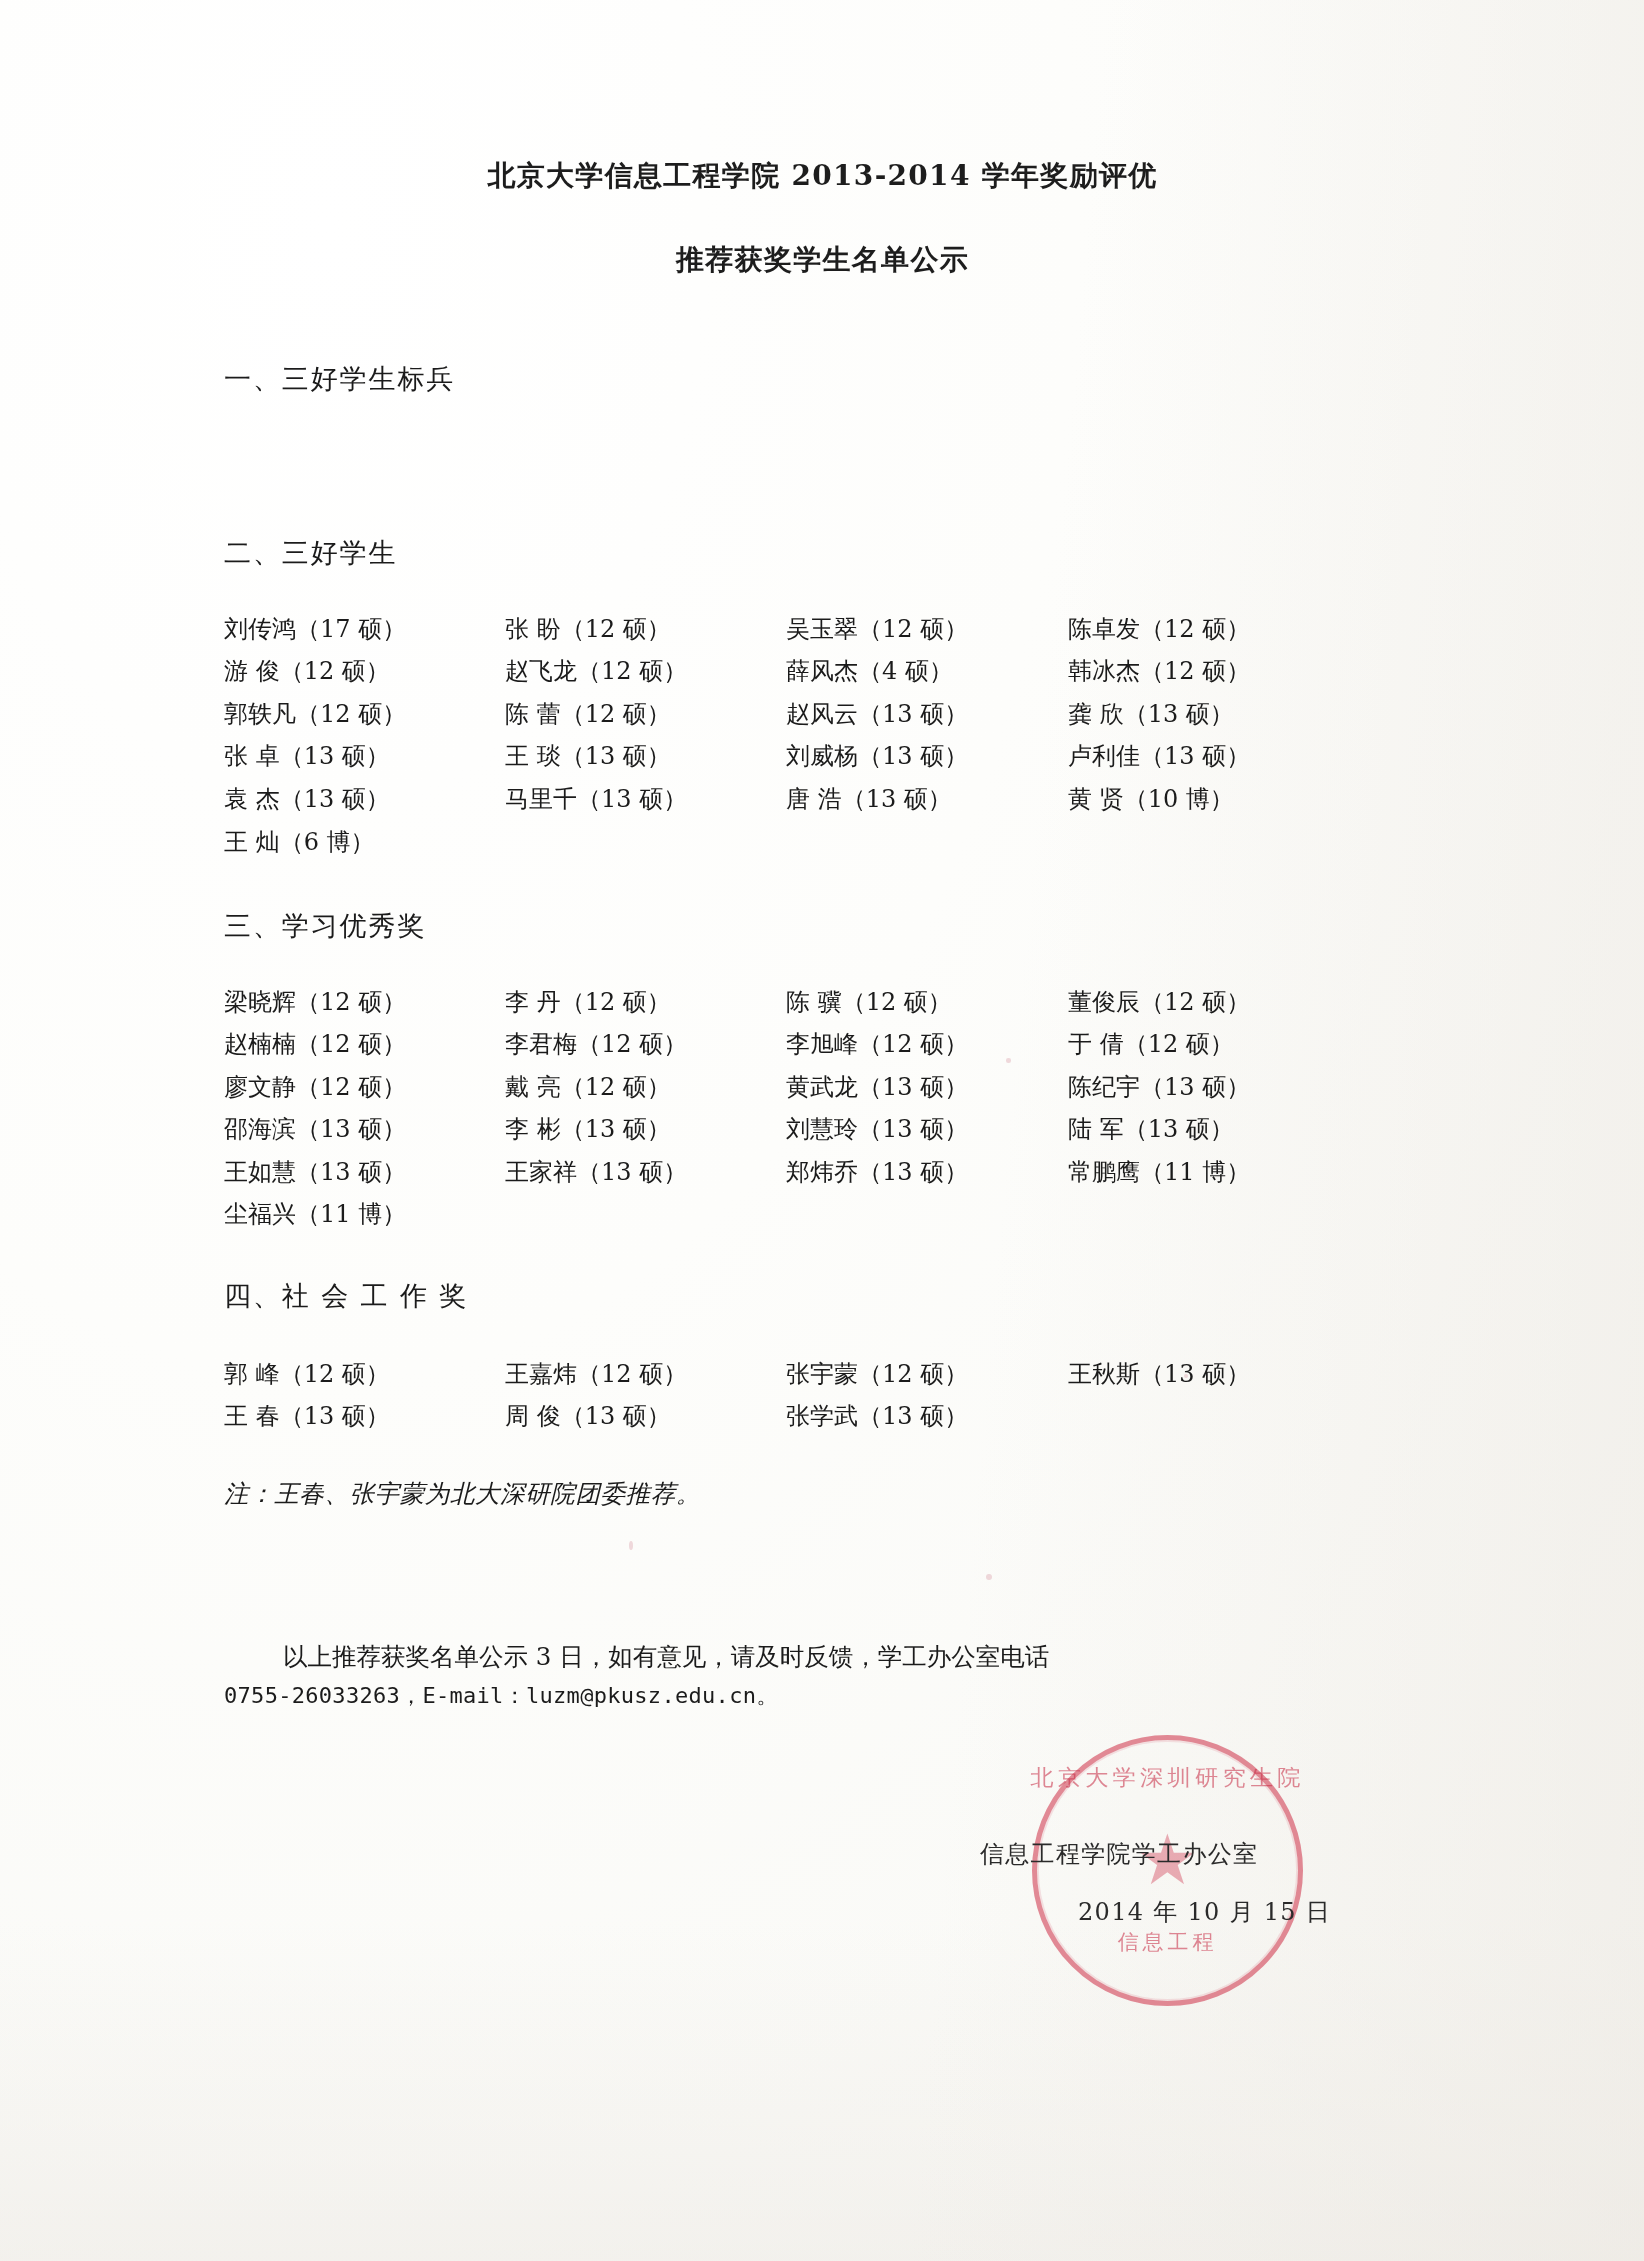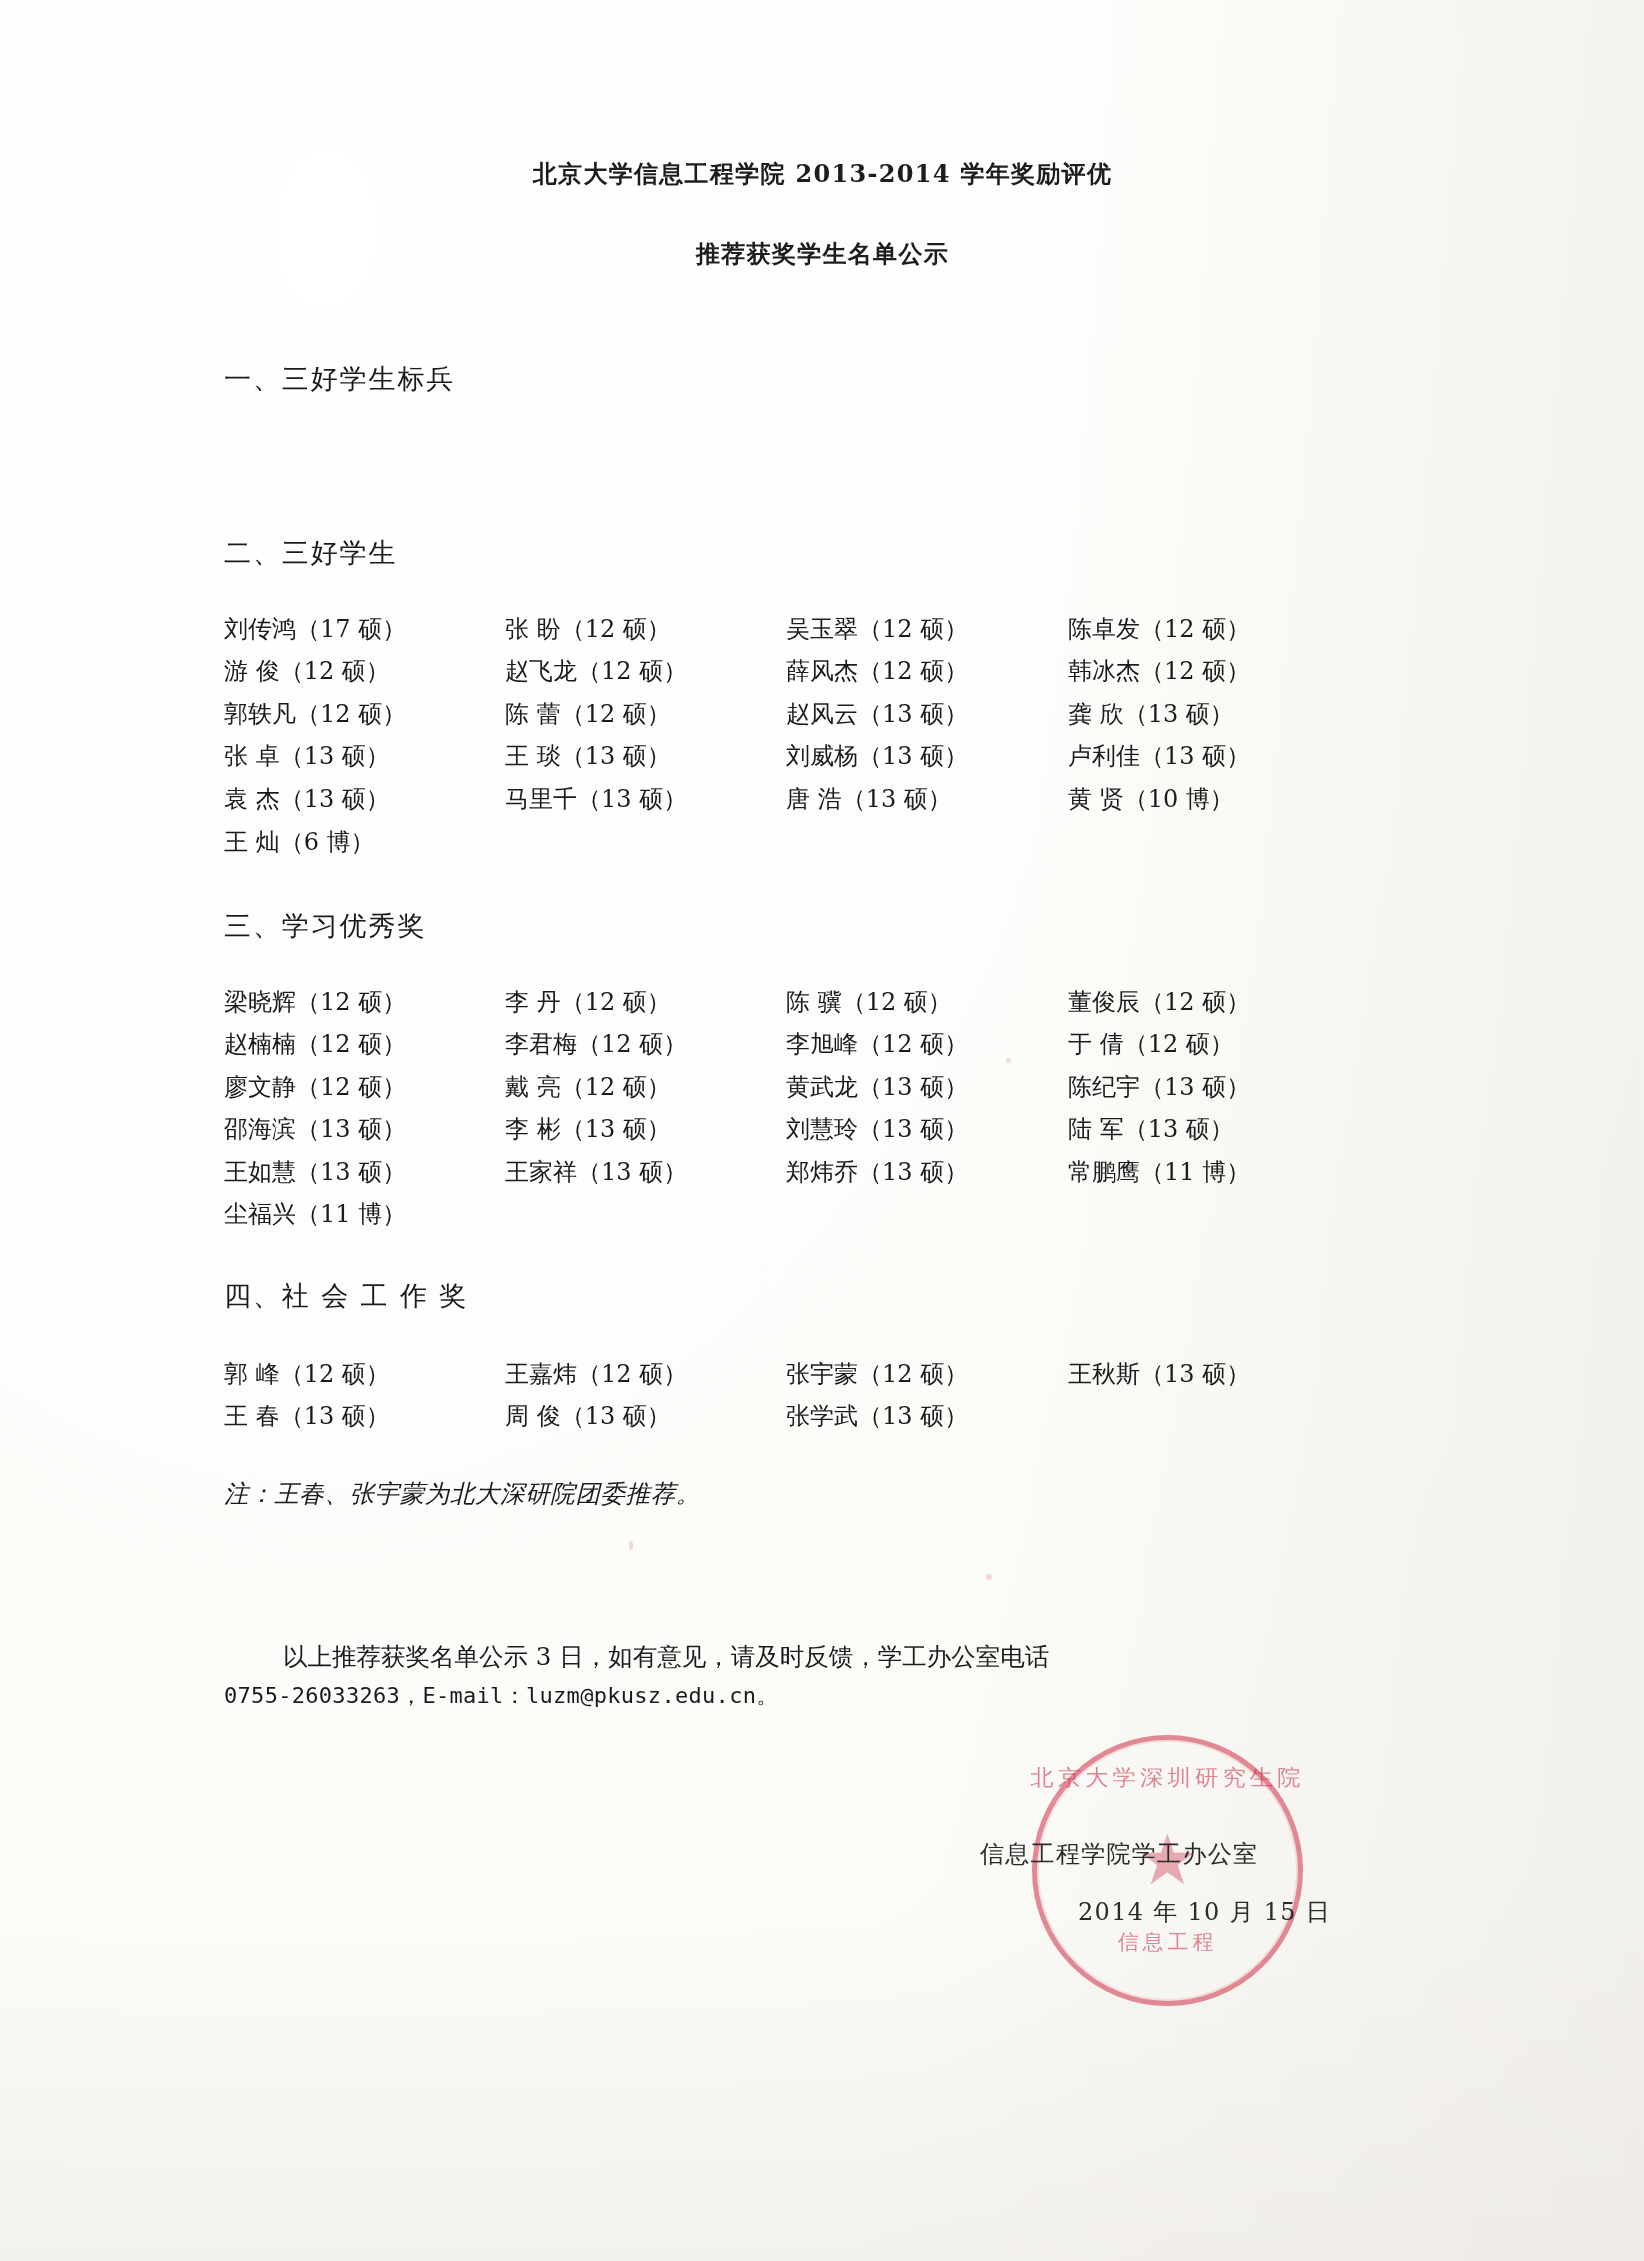--- a/index.html
+++ b/index.html
@@ -41,21 +41,21 @@
   .title-block {
     position: absolute;
     left: 0;
     top: 161px;
     width: 1645px;
     text-align: center;
   }
   .title-line {
     font-family: "DejaVu Serif", "Liberation Serif", serif;
     font-weight: bold;
-    font-size: 24px;
+    font-size: 28px;
     letter-spacing: 1.3px;
     color: #1d1d1d;
     line-height: 1.05;
   }
   .title-line.second {
     margin-top: 55px;
   }
 
   
   .section-head {
@@ -202,21 +202,21 @@
 
   <div class="name-row" style="top:613px;">
     <div class="name-cell col0">刘传鸿（17 硕）</div>
     <div class="name-cell col1">张  盼（12 硕）</div>
     <div class="name-cell col2">吴玉翠（12 硕）</div>
     <div class="name-cell col3">陈卓发（12 硕）</div>
   </div>
   <div class="name-row" style="top:655px;">
     <div class="name-cell col0">游  俊（12 硕）</div>
     <div class="name-cell col1">赵飞龙（12 硕）</div>
-    <div class="name-cell col2">薛风杰（12 硕）</div>
+    <div class="name-cell col2">薛风杰（4 硕）</div>
     <div class="name-cell col3">韩冰杰（12 硕）</div>
   </div>
   <div class="name-row" style="top:698px;">
     <div class="name-cell col0">郭轶凡（12 硕）</div>
     <div class="name-cell col1">陈  蕾（12 硕）</div>
     <div class="name-cell col2">赵风云（13 硕）</div>
     <div class="name-cell col3">龚  欣（13 硕）</div>
   </div>
   <div class="name-row" style="top:740px;">
     <div class="name-cell col0">张  卓（13 硕）</div>

